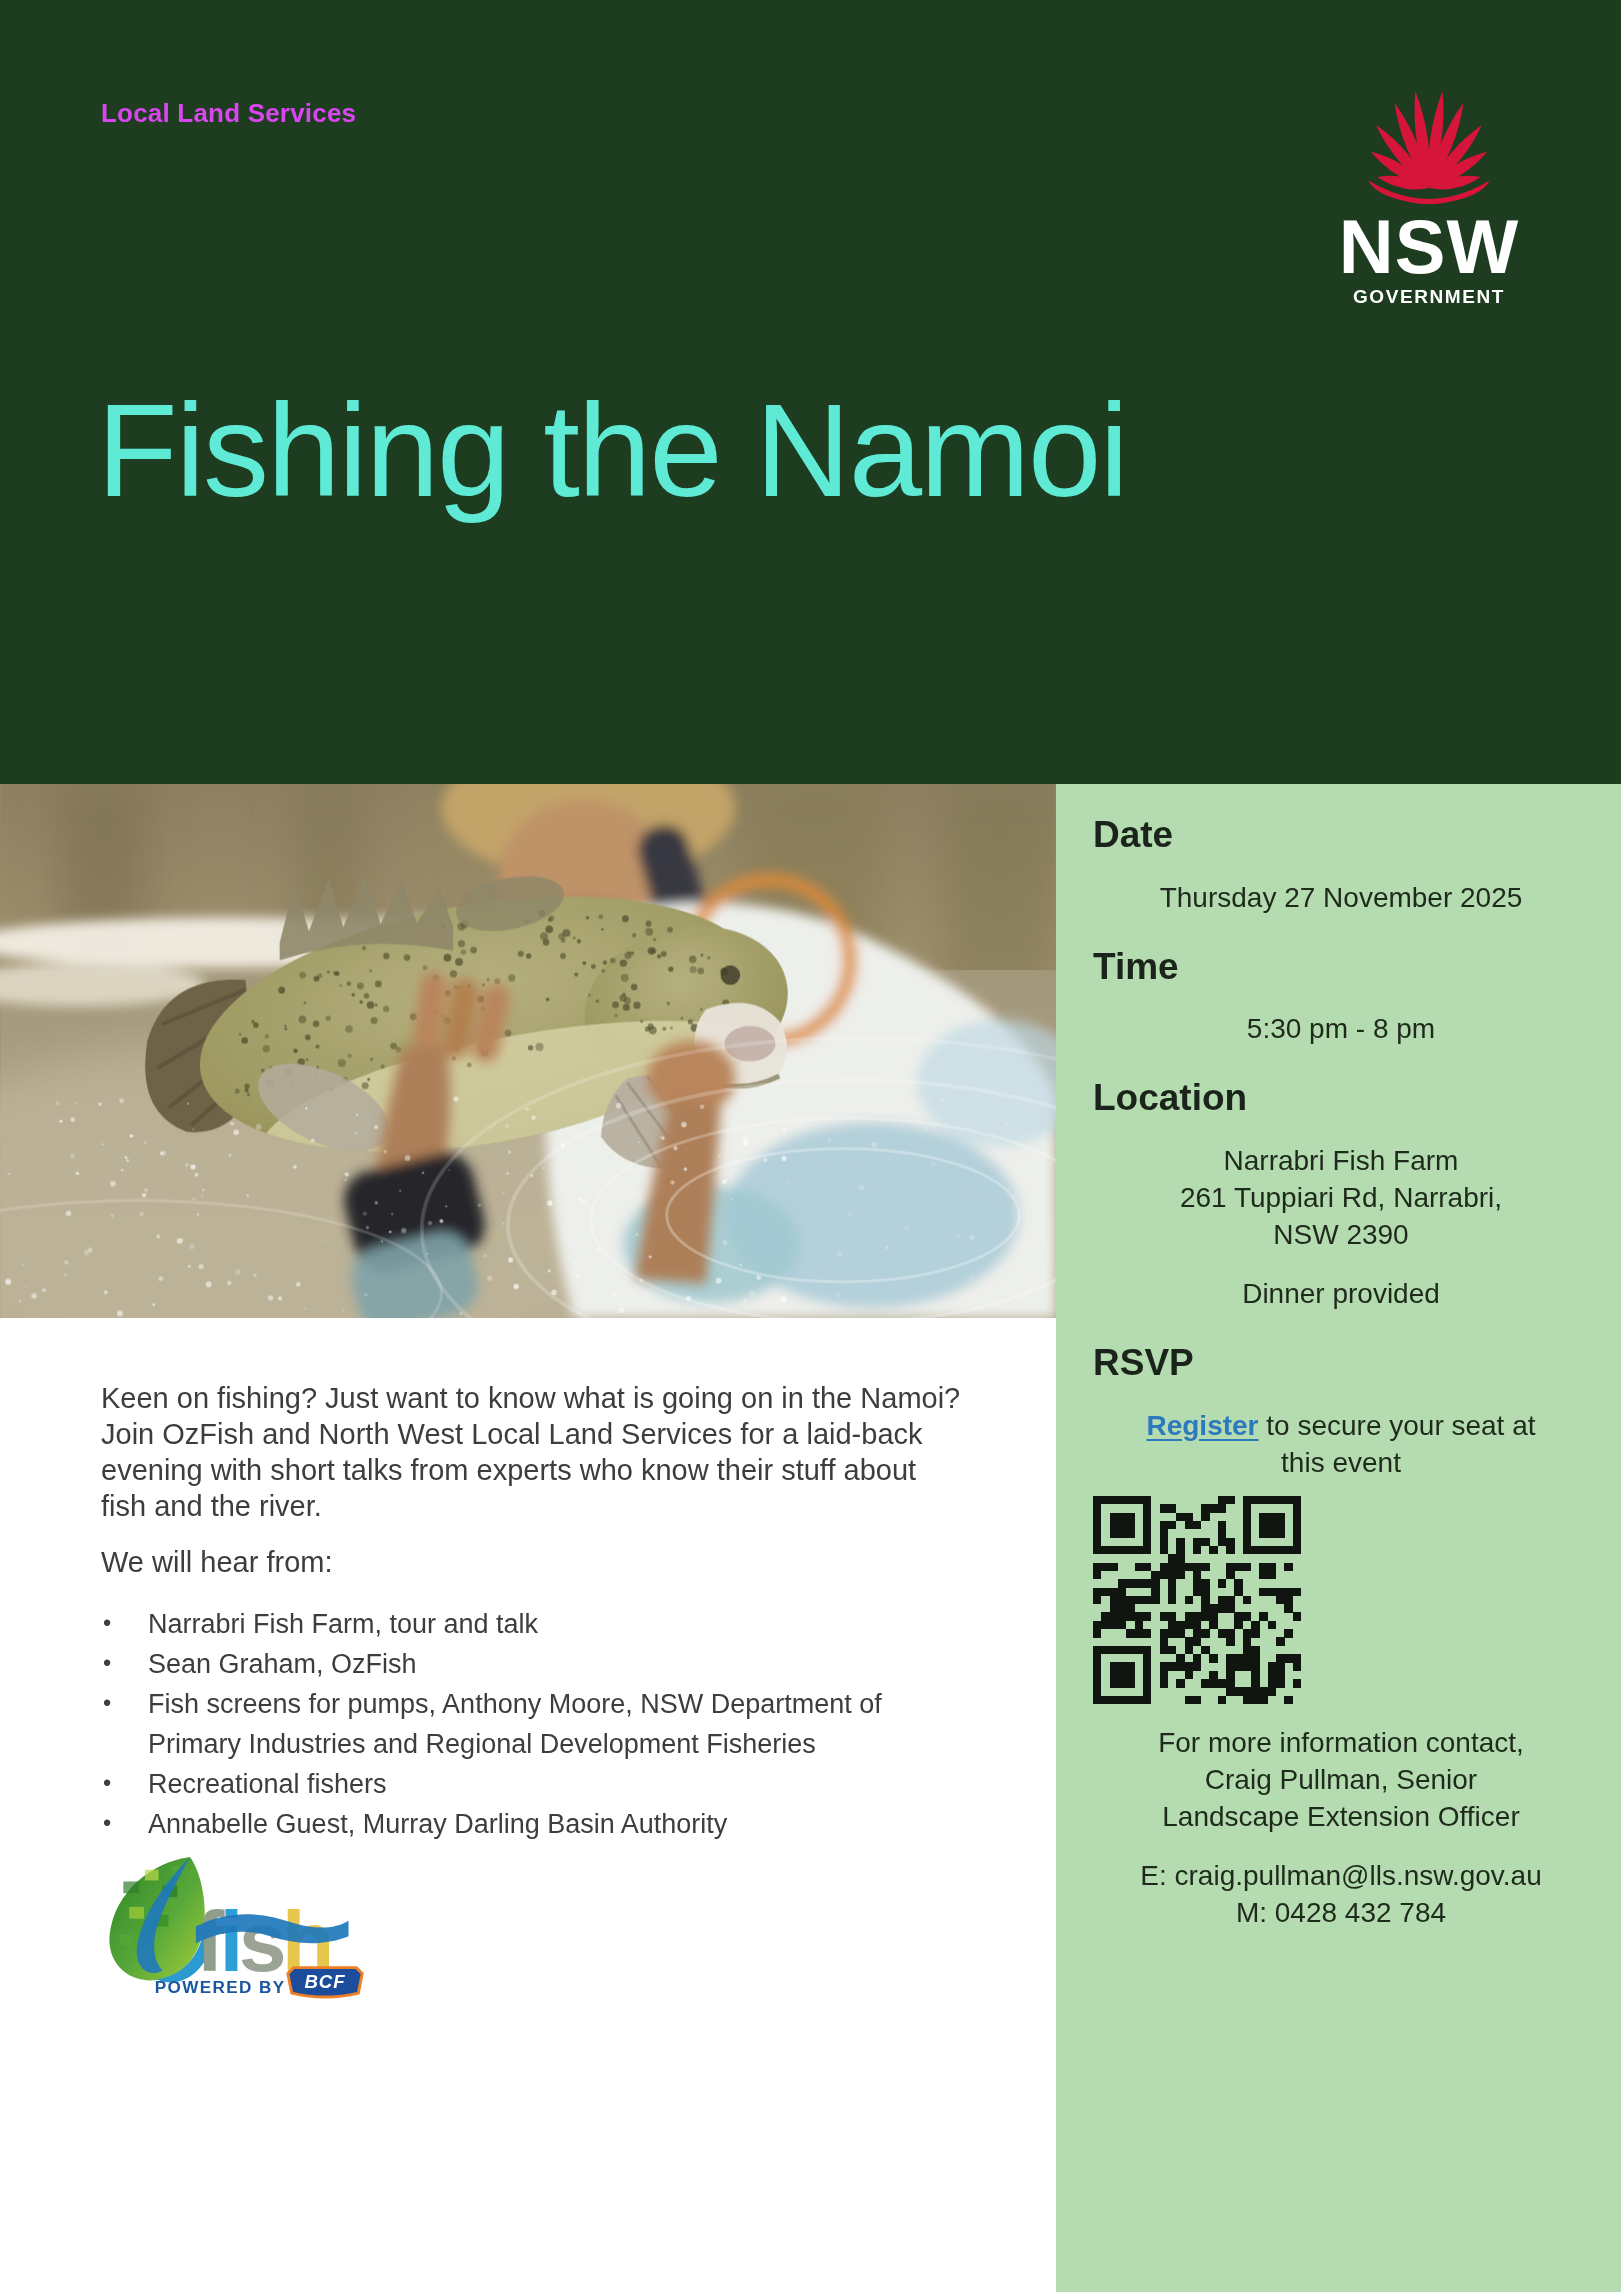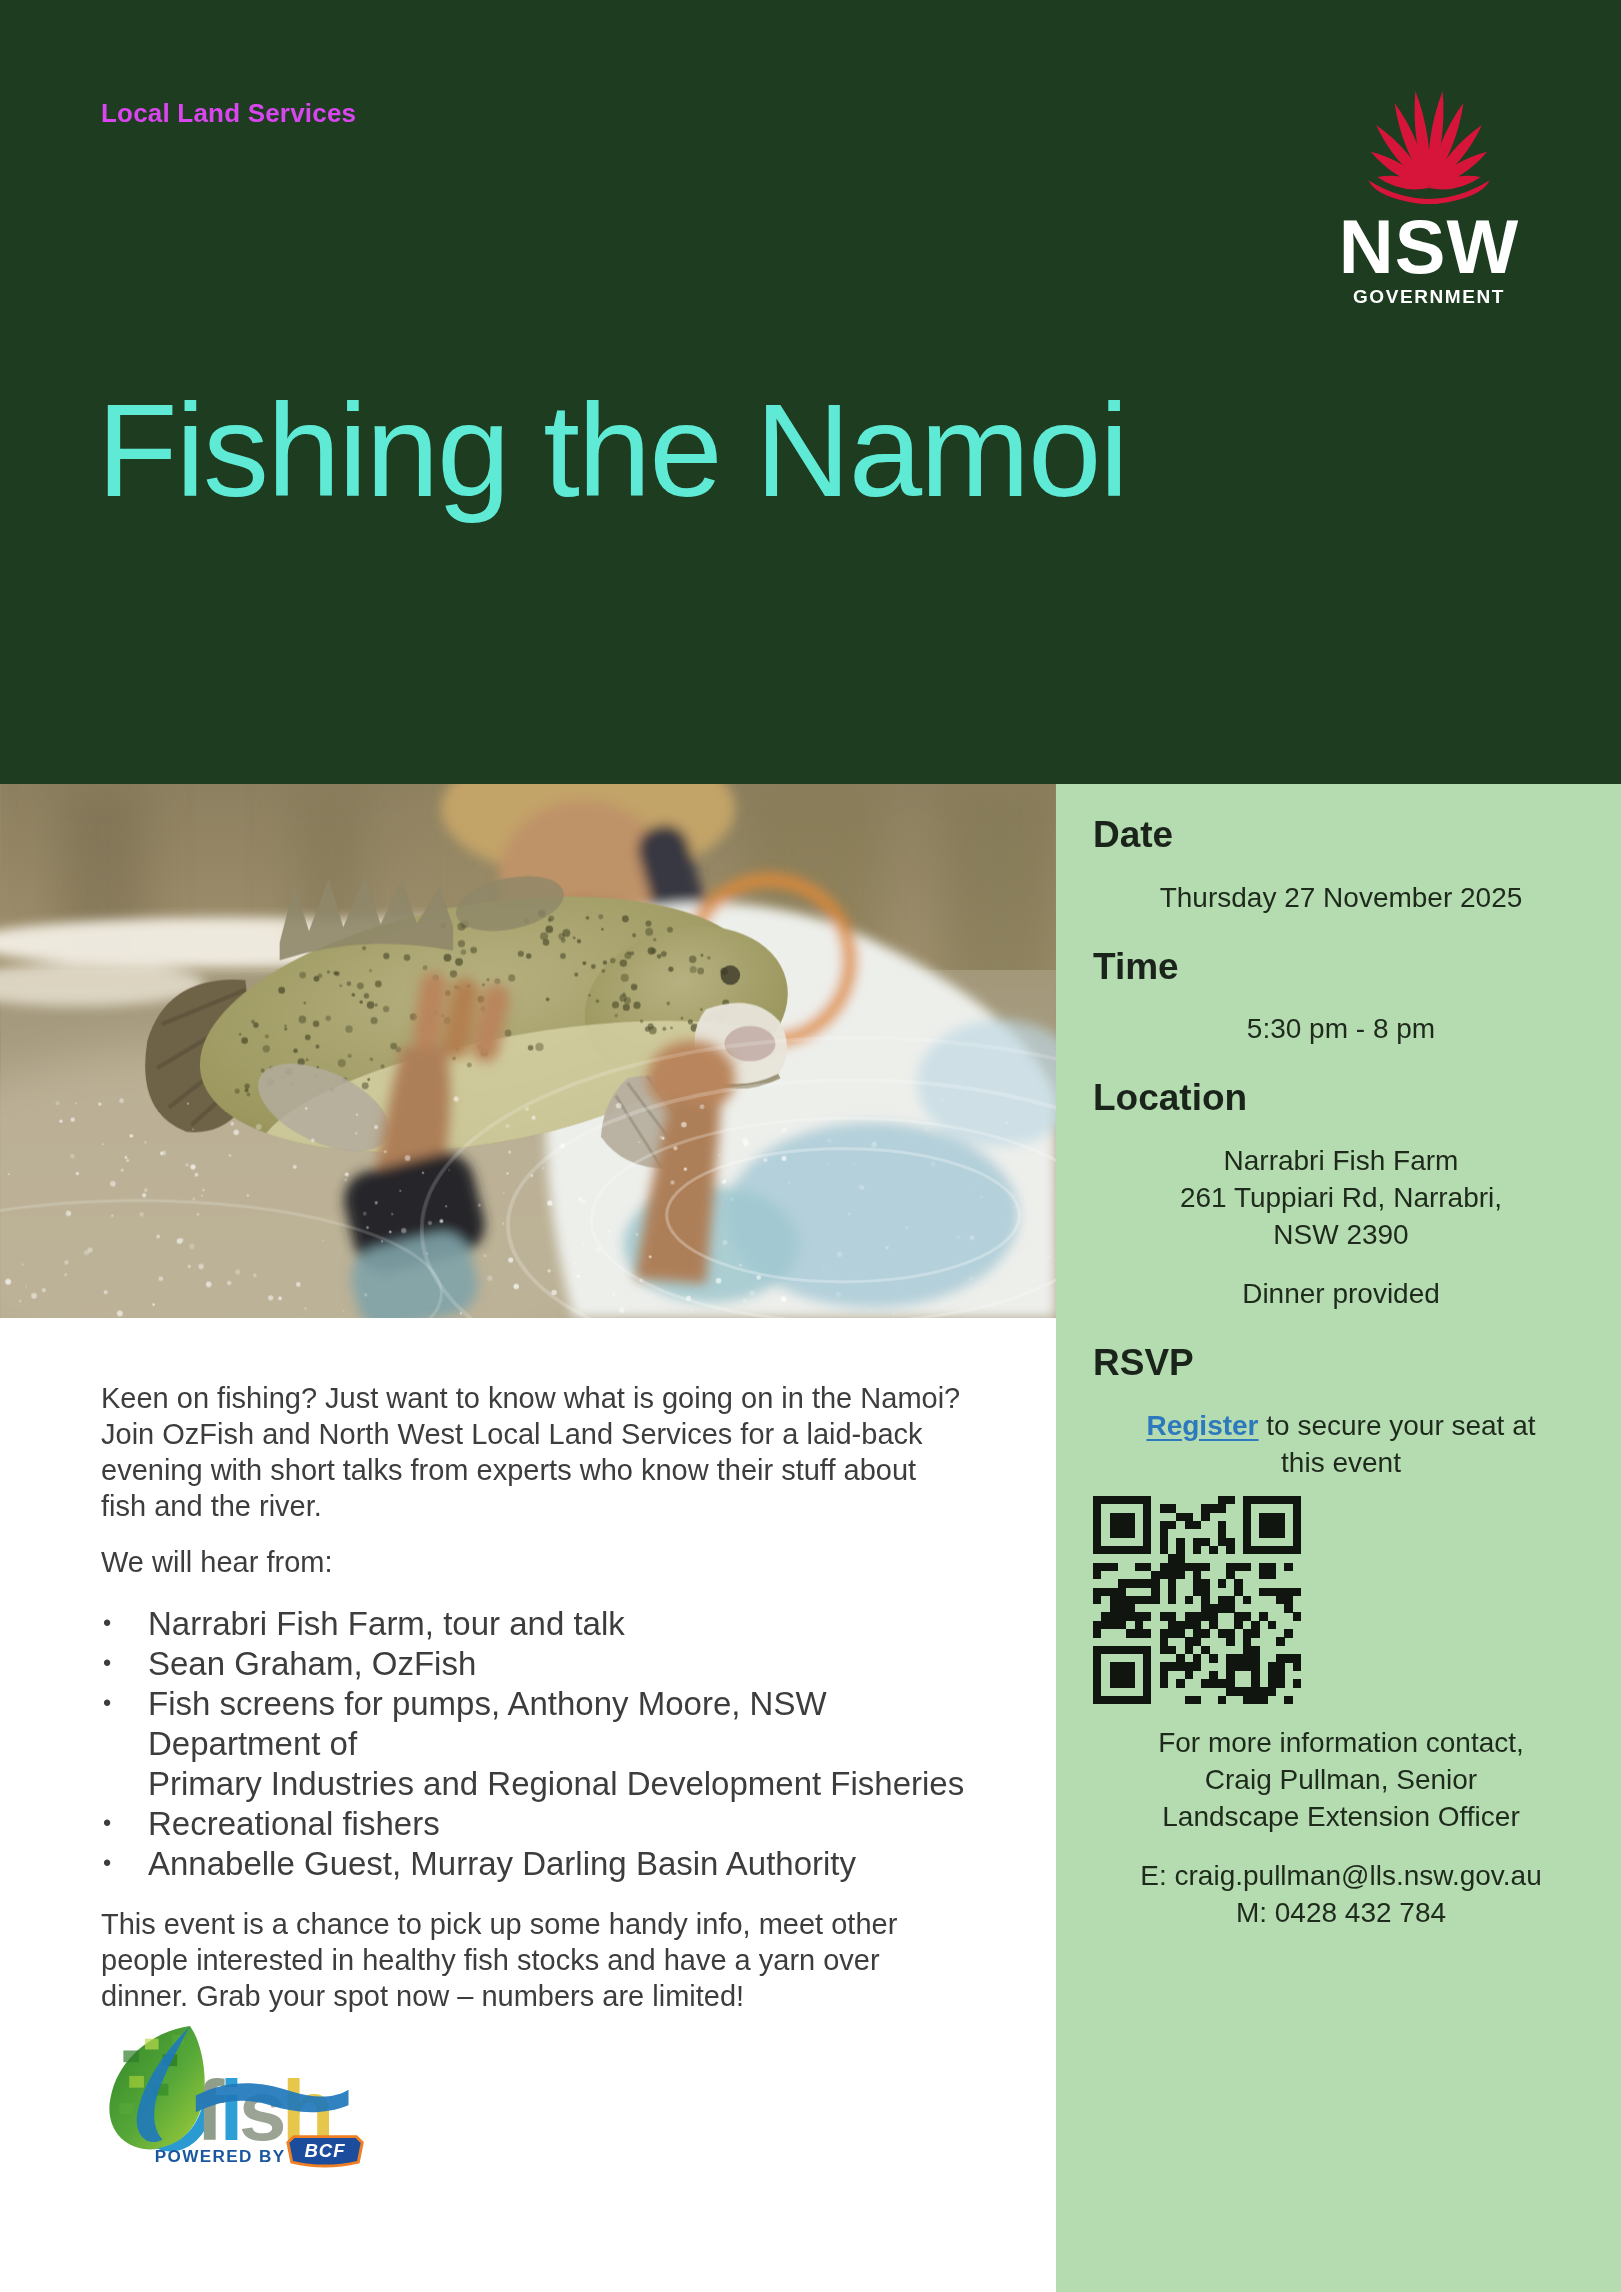--- a/index.html
+++ b/index.html
@@ -24,21 +24,21 @@
   .sb-h.first{margin-top:0;}
   .sb-p{font-size:28px;line-height:37px;margin:22.5px 0 0 0;white-space:pre-line;text-align:center;}
   .register-link{color:#2d79bd;text-decoration:underline;text-underline-offset:3.9px;font-weight:bold;}
   .qr-wrap{margin-top:15.7px;width:208px;height:208px;}
   .contact-info{margin-top:19.6px;}
   
   .content{position:absolute;left:101px;top:1318px;width:900px;color:#3d3d3d;}
   .body-p{font-size:29px;line-height:36px;margin:0;white-space:pre-line;}
   .intro{margin-top:62px;}
   .hear-from{margin-top:19.6px;}
-  .speakers{list-style:none;margin:24.5px 0 0 0;padding:0;font-size:33px;line-height:40px;}
+  .speakers{list-style:none;margin:24.5px 0 0 0;padding:0;font-size:27px;line-height:40px;}
   .speakers li{position:relative;padding-left:47px;white-space:pre-line;}
   .speakers li::before{content:"\2022";position:absolute;left:2px;top:-1px;font-size:23.5px;color:#3d3d3d;}
   .outro{margin-top:21.6px;}
   .ozfish-logo{margin-top:7.8px;margin-left:-6.9px;}
 </style>
 </head>
 <body>
 
 <div class="page">
 
@@ -878,23 +878,20 @@
 fish and the river.</p>
     <p class="body-p hear-from">We will hear from:</p>
     <ul class="speakers" id="speakers-list">
         <li>Narrabri Fish Farm, tour and talk</li>
         <li>Sean Graham, OzFish</li>
         <li>Fish screens for pumps, Anthony Moore, NSW Department of
 Primary Industries and Regional Development Fisheries</li>
         <li>Recreational fishers</li>
         <li>Annabelle Guest, Murray Darling Basin Authority</li>
       </ul>
-    <p class="body-p outro">This event is a chance to pick up some handy info, meet other
-people interested in healthy fish stocks and have a yarn over
-dinner. Grab your spot now – numbers are limited!</p>
 
     
     <svg class="ozfish-logo" width="279" height="149" viewBox="0 0 285 152">
       <defs>
         <linearGradient id="leafGrad" x1="0" y1="0" x2="1" y2="1">
           <stop offset="0" stop-color="#2f8526"></stop>
             <stop offset="0.55" stop-color="#57a839"></stop>
             <stop offset="1" stop-color="#a5ce39"></stop>
         </linearGradient>
       </defs>

